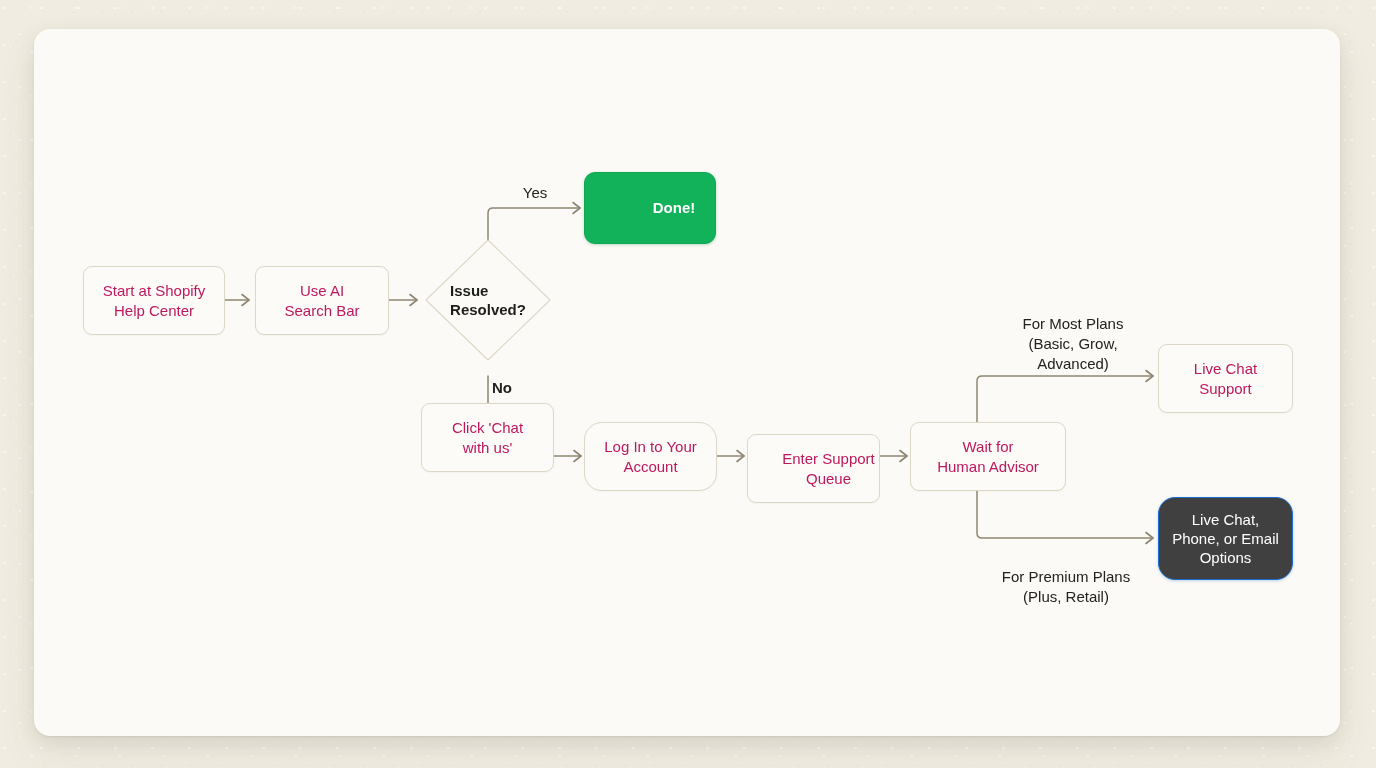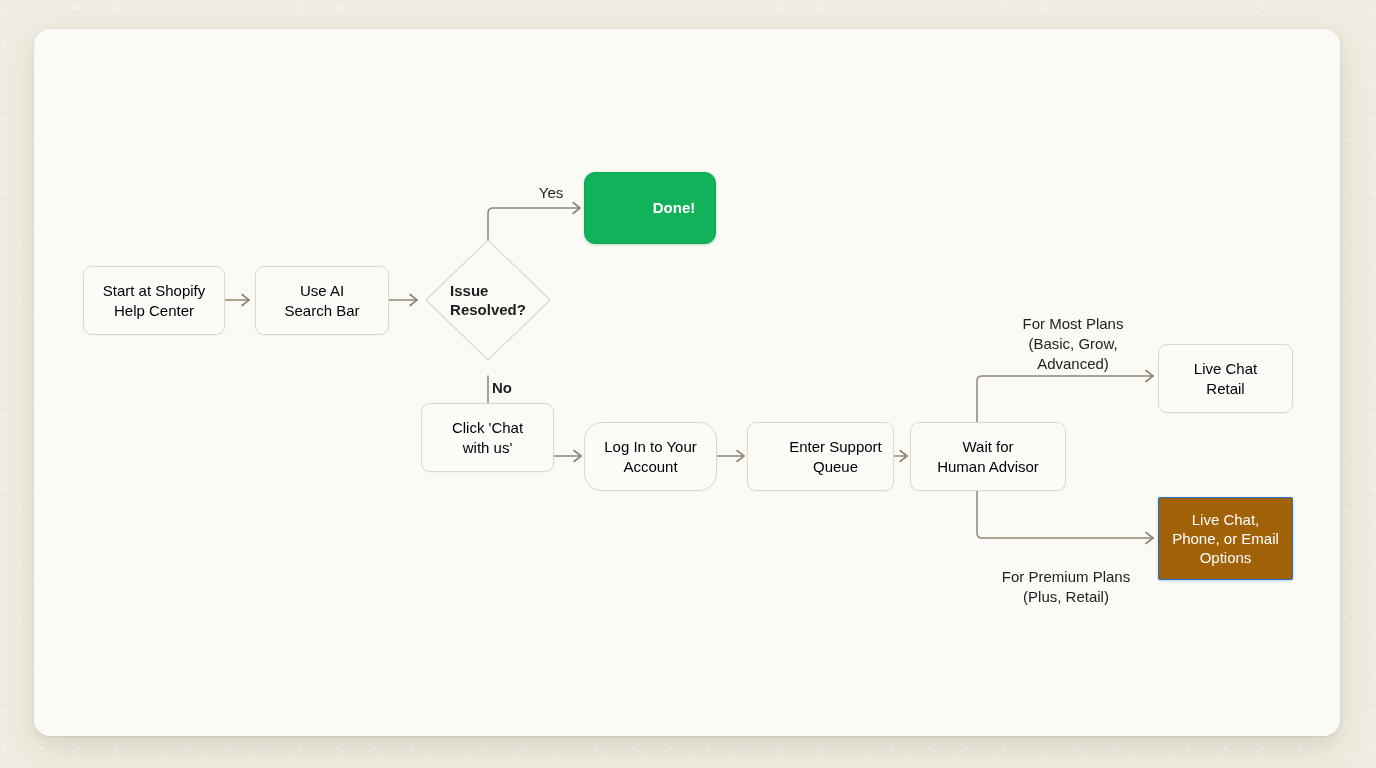--- a/index.html
+++ b/index.html
@@ -72,21 +72,21 @@
   
   .node {
     position: absolute;
     box-sizing: border-box;
     display: flex;
     align-items: center;
     justify-content: center;
     text-align: center;
     line-height: 1.28;
     white-space: pre-line;
-    color: #000000;
+    color: #be185d;
   }
 
   .node.box {
     background: #fcfbf8;
     border: 1px solid #ddd7c6;
     border-radius: 9px;
     font-size: 15px;
     box-shadow: 0 1px 1.5px rgba(120,110,80,0.05);
   }
 
@@ -95,23 +95,23 @@
     border: 1px solid #0fa852;
     border-radius: 11px;
     color: #ffffff;
     font-size: 15px;
     font-weight: bold;
     box-shadow: 0 1px 3px rgba(10,110,55,0.25);
     padding-left: 48px;
   }
 
   .node.accent-blue {
-    background: #a16207;
+    background: #404040;
     border: 1px solid #1b6fd0;
-    border-radius: 2px;
+    border-radius: 17px;
     color: #ffffff;
     font-size: 15px;
     box-shadow: 0 1px 3px rgba(20,80,170,0.25);
   }
 
   
   .decision-wrap {
     position: absolute;
   }
   .decision-shape {
@@ -224,34 +224,34 @@
   </div>
 
   <div class="node accent-green" style="left:584px; top:172px; width:132px; height:72px;">Done!</div>
 
   <div class="node box" style="left:421px; top:403px; width:133px; height:69px;">Click 'Chat
 with us'</div>
 
   <div class="node box" style="left:584px; top:422px; width:133px; height:69px;border-radius:18px;">Log In to Your
 Account</div>
 
-  <div class="node box" style="left:747px; top:422px; width:147px; height:69px;padding-left:30px;">Enter Support
+  <div class="node box" style="left:747px; top:434px; width:133px; height:69px;padding-left:30px;">Enter Support
 Queue</div>
 
   <div class="node box" style="left:910px; top:422px; width:156px; height:69px;">Wait for
 Human Advisor</div>
 
   <div class="node box" style="left:1158px; top:344px; width:135px; height:69px;">Live Chat
-Retail</div>
+Support</div>
 
   <div class="node accent-blue" style="left:1158px; top:497px; width:135px; height:83px;">Live Chat,
 Phone, or Email
 Options</div>
 
-  <div class="edge-label" style="left:524px; top:183px; width:54px;">Yes</div>
+  <div class="edge-label" style="left:508px; top:183px; width:54px;">Yes</div>
 
   <div class="edge-label" style="left:492px; top:378px; width:40px; text-align:left;font-weight:bold;">No</div>
 
   <div class="edge-label" style="left:993px; top:314px; width:160px;">For Most Plans
 (Basic, Grow,
 Advanced)</div>
 
   <div class="edge-label" style="left:986px; top:567px; width:160px;">For Premium Plans
 (Plus, Retail)</div>
 

